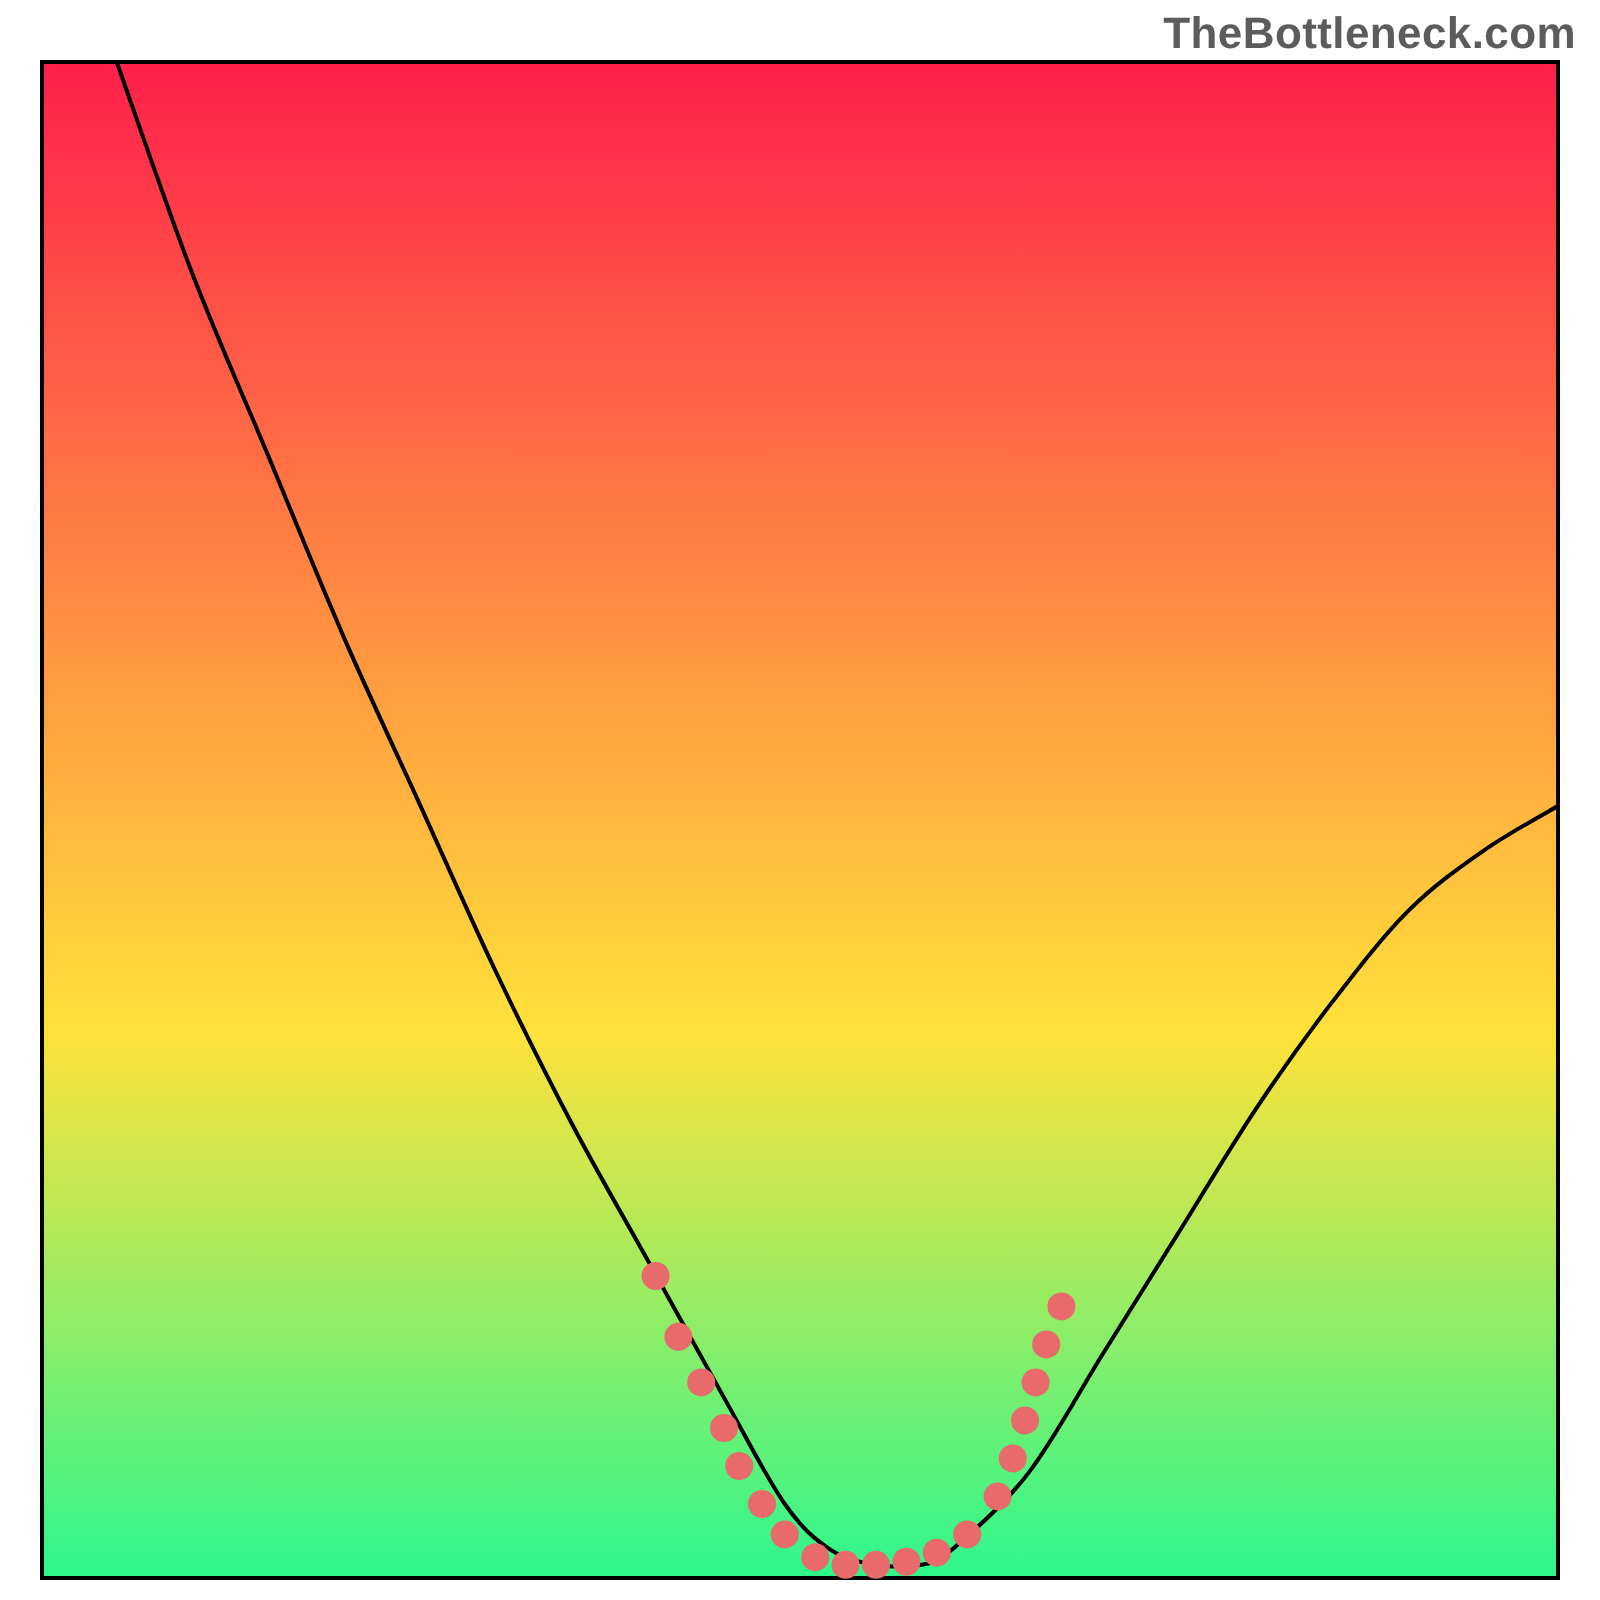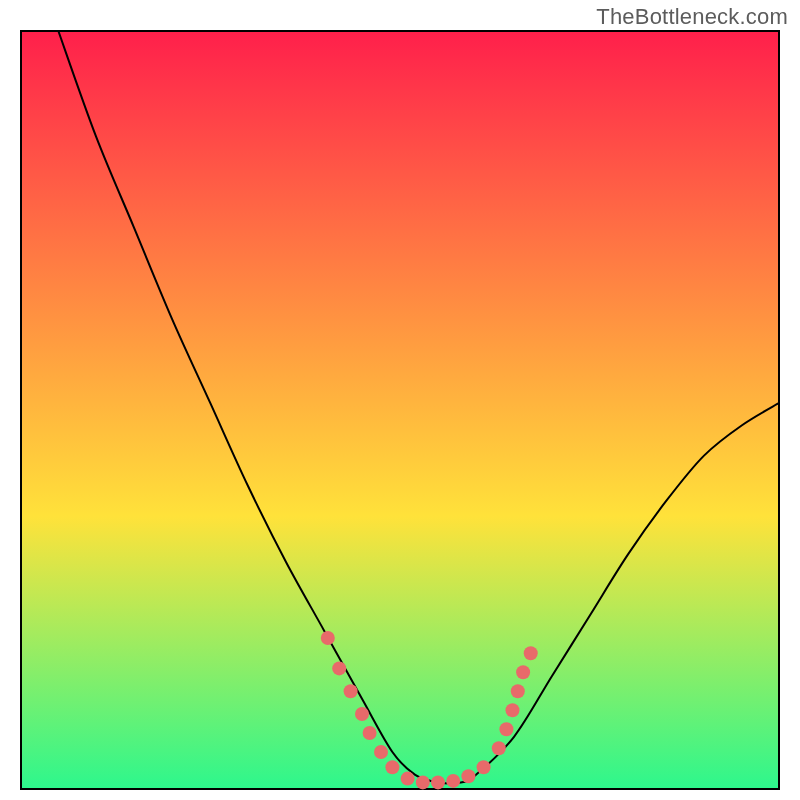--- a/index.html
+++ b/index.html
@@ -13,21 +13,21 @@
     height: 800px;
     position: relative;
     box-sizing: border-box;
   }
   .watermark {
     position: absolute;
     top: 4px;
     right: 12px;
     color: #5c5c5c;
     font-size: 22px;
-    font-weight: 400;
+    font-weight: 700;
     letter-spacing: 0.2px;
     z-index: 10;
   }
   .plot {
     position: absolute;
     left: 20px;
     top: 30px;
     width: 760px;
     height: 760px;
     box-sizing: border-box;

